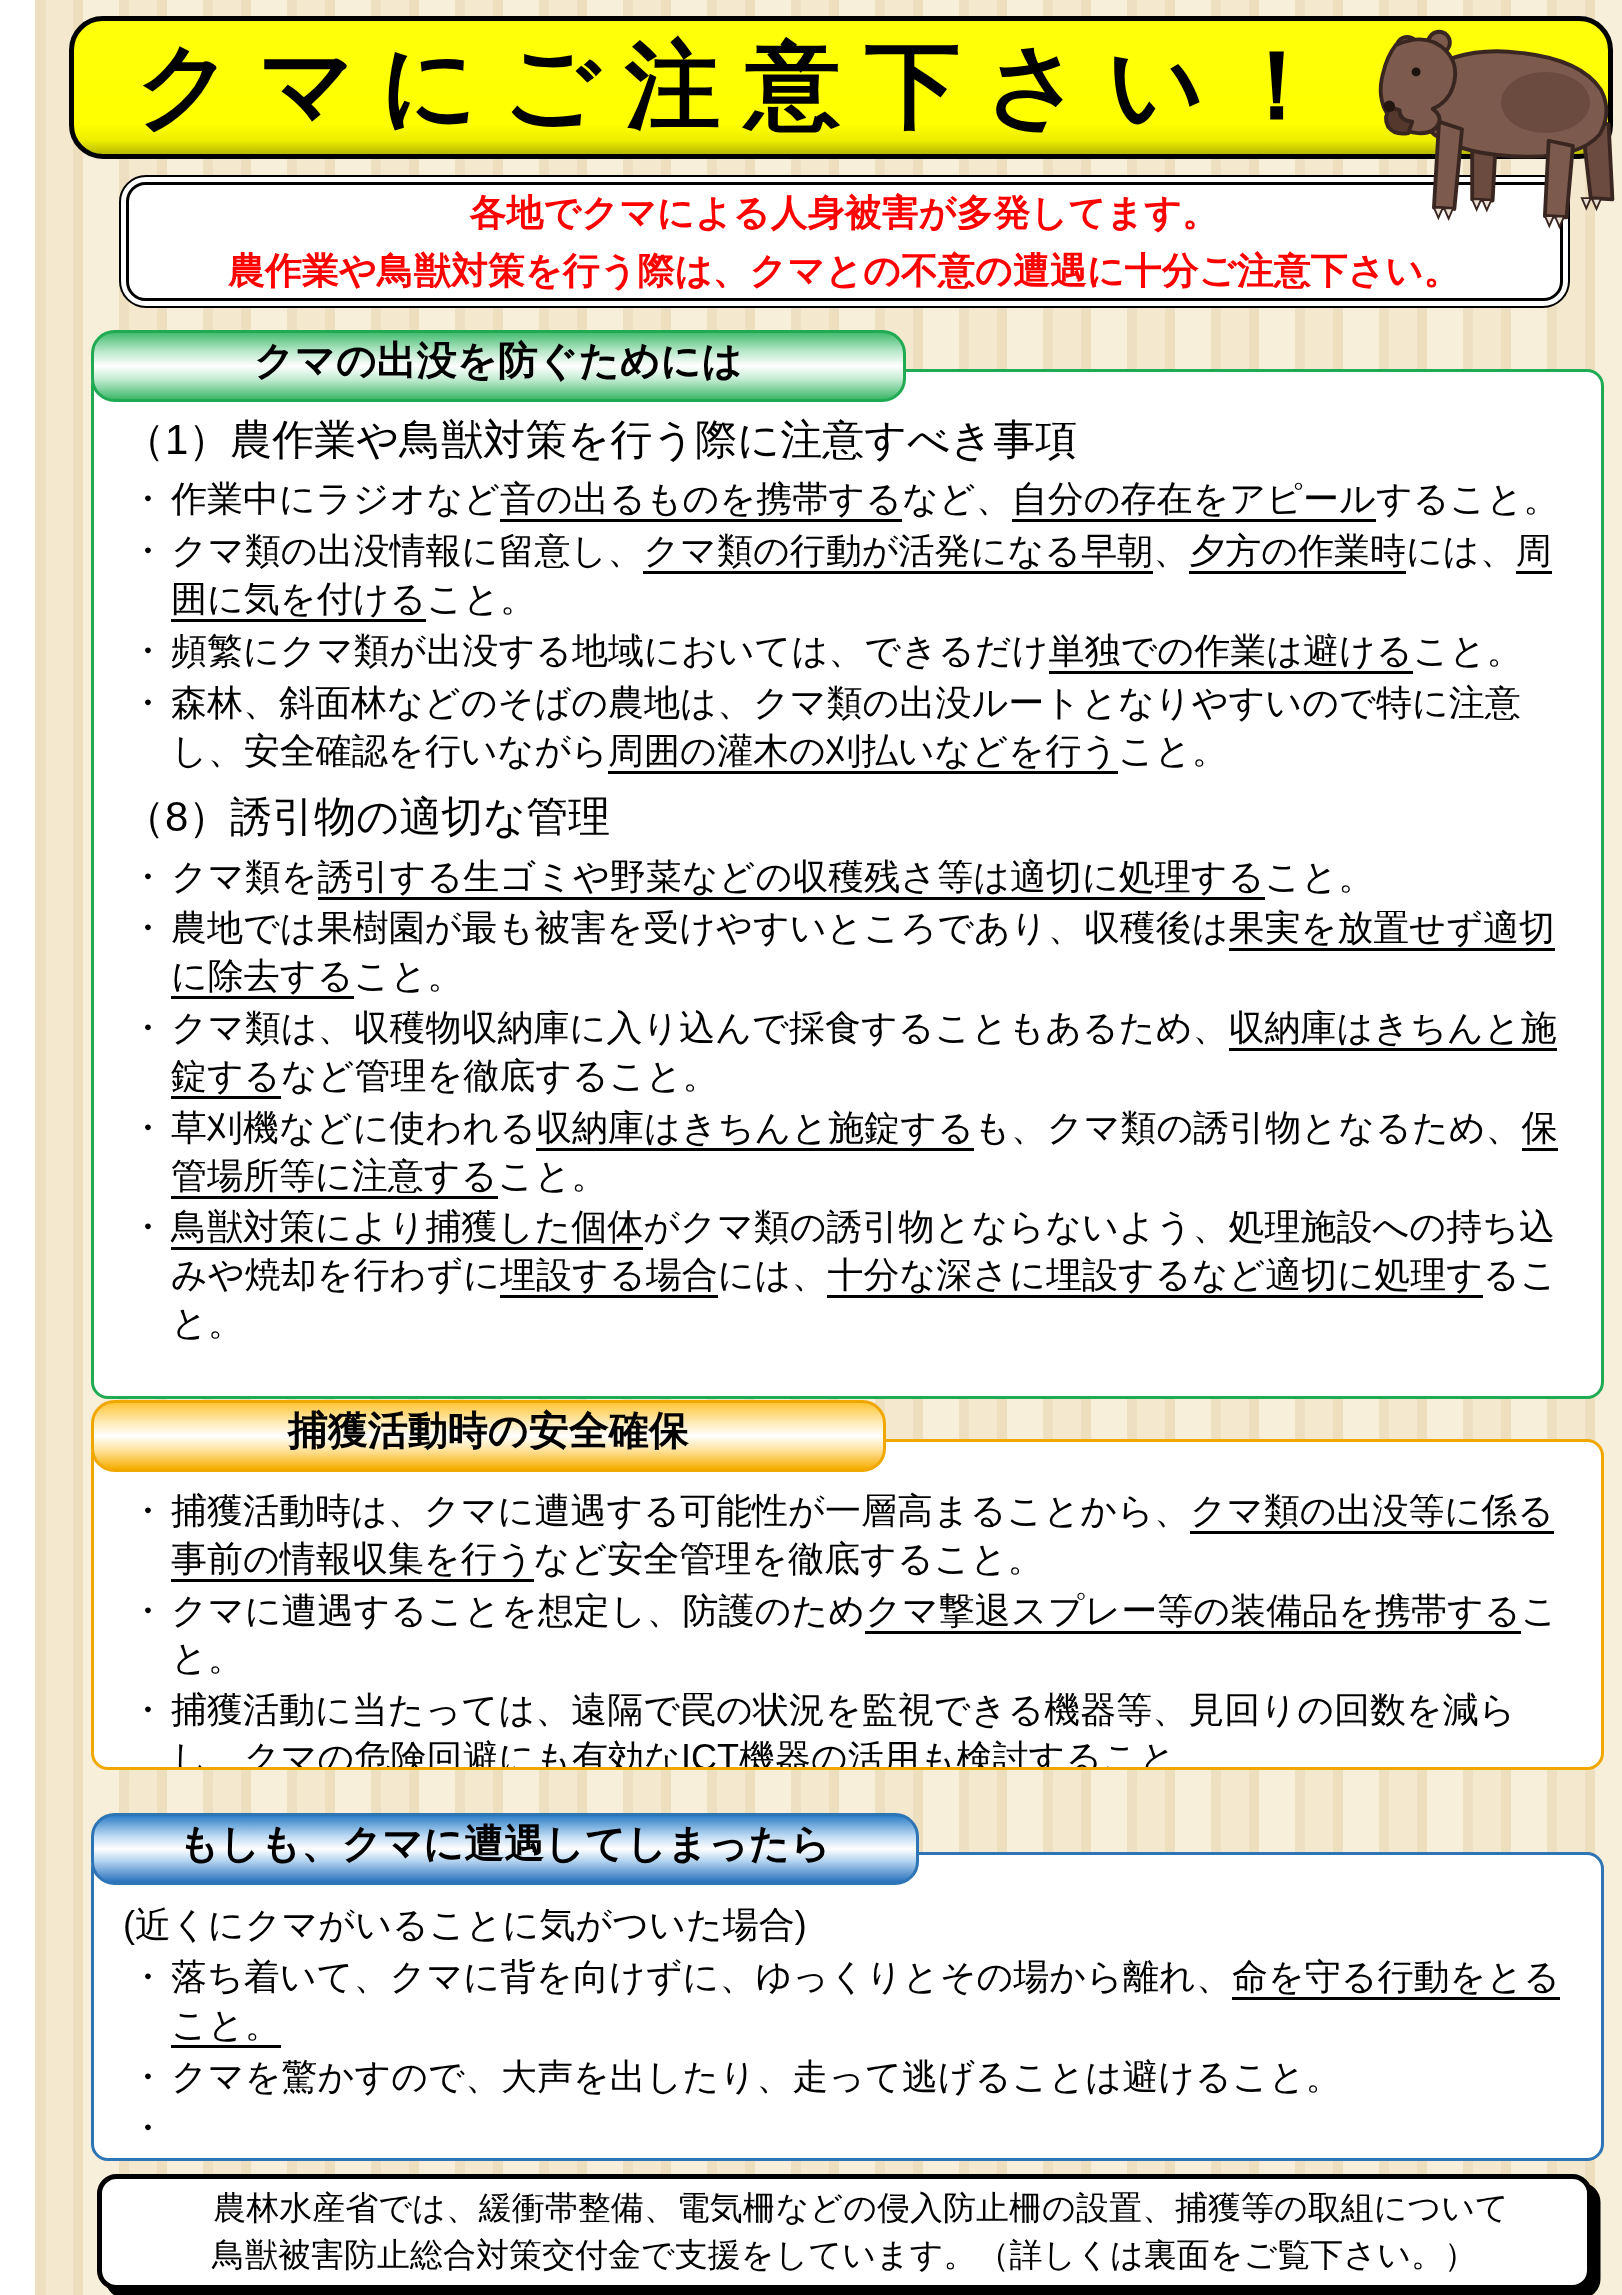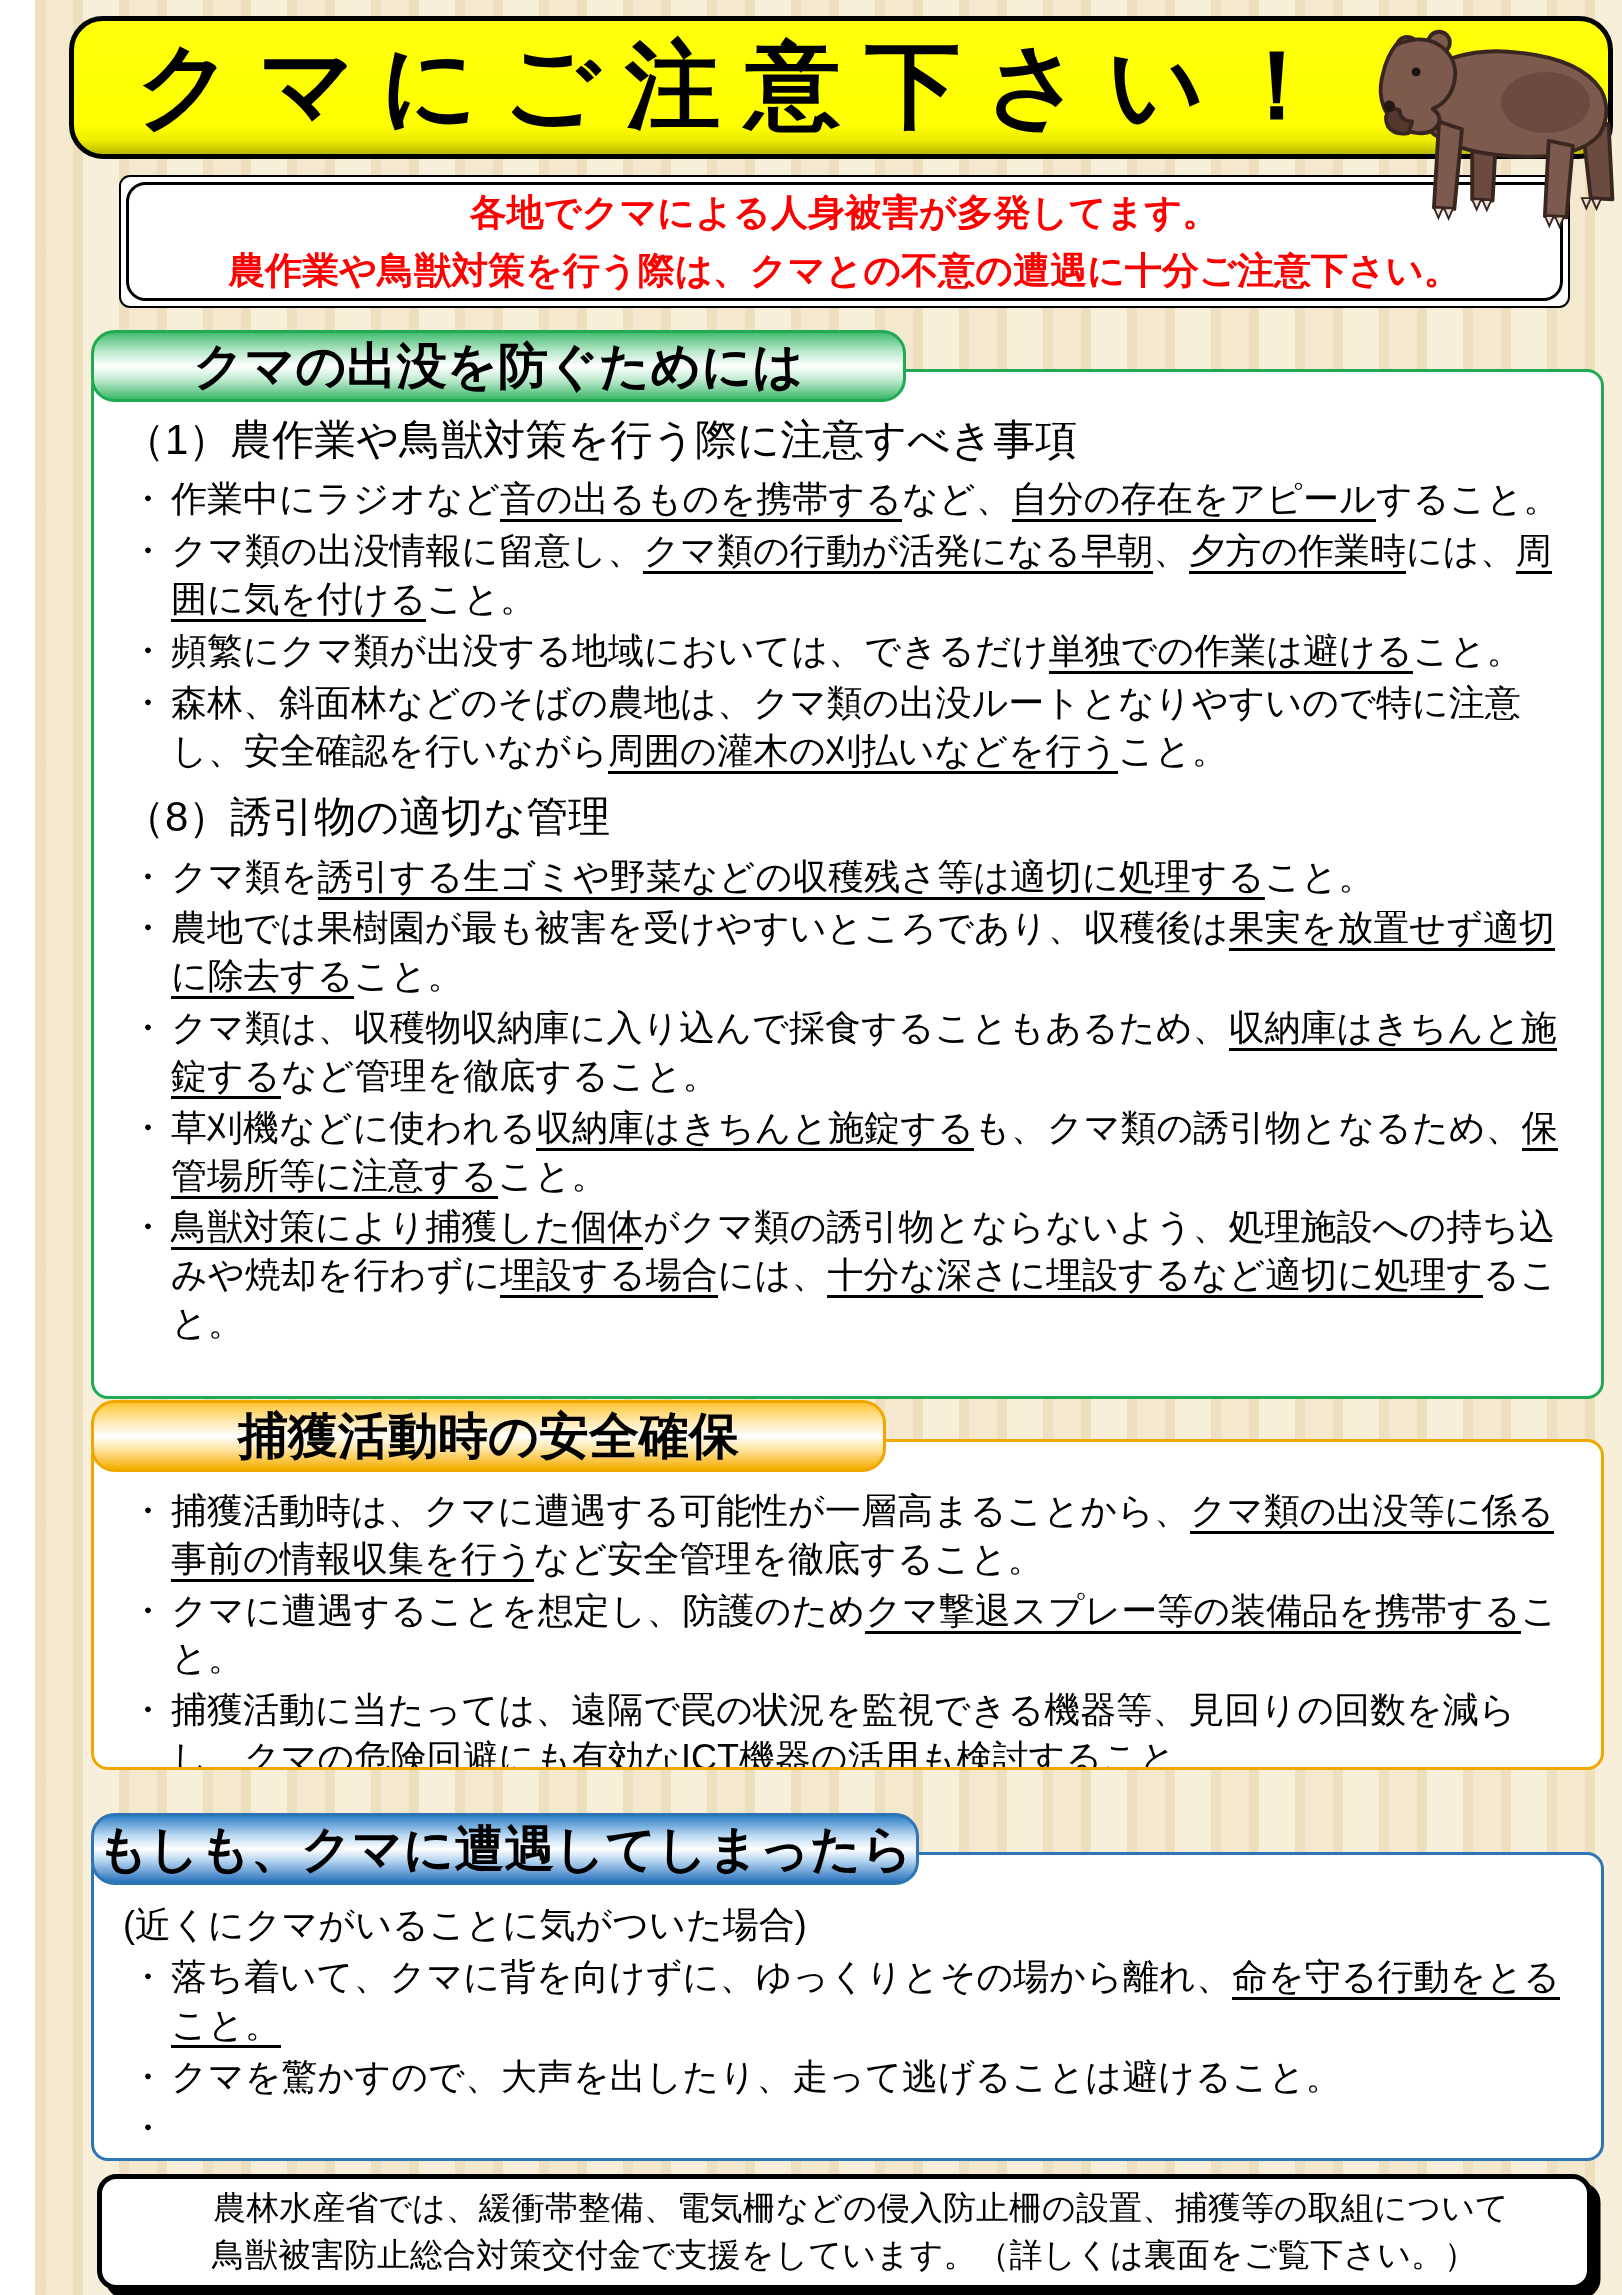--- a/index.html
+++ b/index.html
@@ -20,37 +20,37 @@
     display:flex;align-items:center;justify-content:center;
   }
   .title-text{
     font-size:95px;font-weight:bold;color:#000;white-space:nowrap;
     letter-spacing:25px;padding-right:196px;
   }
   .bear{position:absolute;right:26px;top:26px;width:275px;height:204px;z-index:3;}
   
   .alert-box{
     position:absolute;left:84px;top:175px;width:1451px;height:133px;box-sizing:border-box;
-    background:#fff;border:2.6px solid #000;border-radius:11px;padding:4.6px;
+    background:#fff;border:2.6px solid #000;border-radius:27px;padding:4.6px;
   }
   .alert-inner{
     width:100%;height:100%;box-sizing:border-box;border:3.9px solid #000;border-radius:19.6px;
     display:flex;flex-direction:column;align-items:center;justify-content:center;
   }
   .alert-line{color:#ff0000;font-weight:bold;font-size:37px;line-height:1.55;white-space:nowrap;}
   
   .sec{position:absolute;left:56px;width:1513px;}
   #sec-prevent{top:330px;}
   #sec-capture{top:1400px;}
   #sec-encounter{top:1813px;}
   .pill{
     position:relative;z-index:2;height:72px;box-sizing:border-box;
     border:3.3px solid var(--accent,#1faa53);border-radius:23.6px;
     display:flex;justify-content:center;
-    font-size:50px;font-weight:bold;color:#000;
+    font-size:40px;font-weight:bold;color:#000;
   }
   .pill-green{background:linear-gradient(180deg,#45bd71 0%,#b9e8ca 28%,#ffffff 50%,#c3ecd2 70%,#3eb86b 100%);}
   .pill-gold {background:linear-gradient(180deg,#ffc637 0%,#ffe9b0 28%,#ffffff 50%,#ffe5a4 70%,#f5ad00 100%);}
   .pill-blue {background:linear-gradient(180deg,#2f80c8 0%,#bcd9f2 30%,#ffffff 50%,#b4d4f0 68%,#2a72bd 100%);}
   #sec-prevent  .pill{width:815px;}
   #sec-capture  .pill{width:795px;}
   #sec-encounter .pill{width:828px;}
   .panel{
     position:relative;z-index:1;margin-top:-33px;width:100%;box-sizing:border-box;
     background:#fff;border:3.9px solid var(--accent,#1faa53);border-radius:17px;

